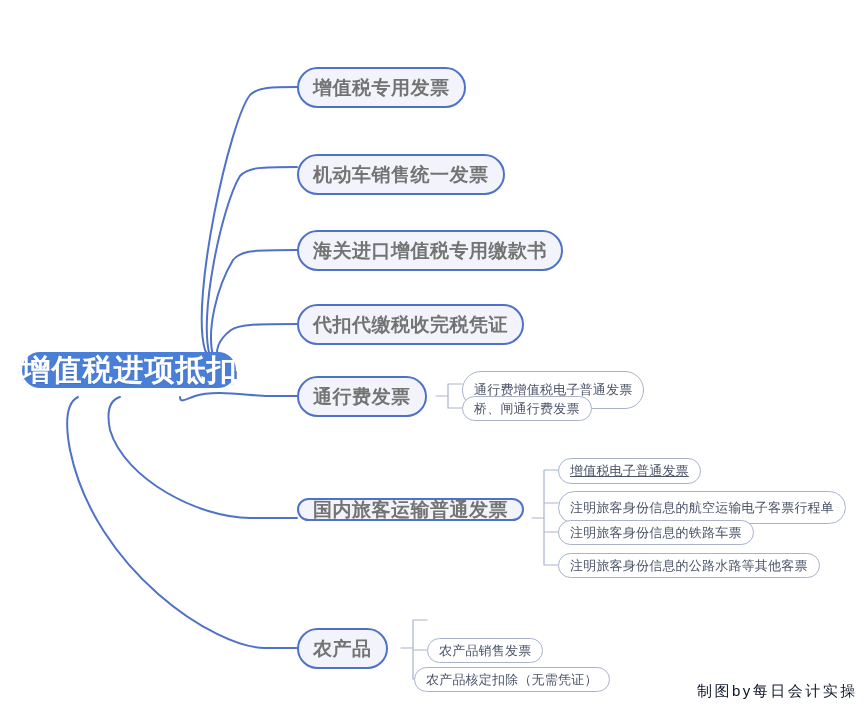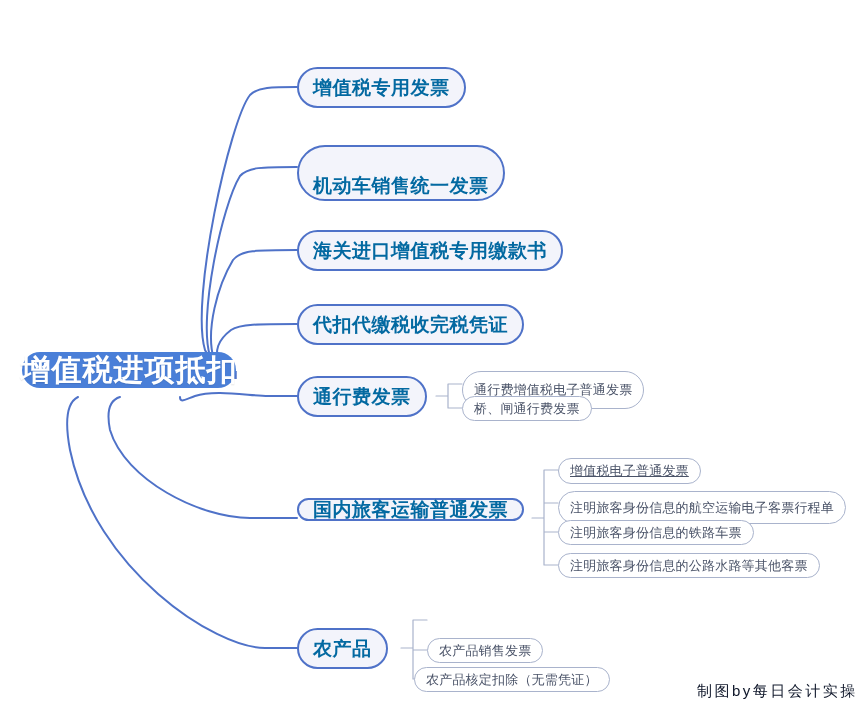--- a/index.html
+++ b/index.html
@@ -45,21 +45,21 @@
     font-size: 30px;
     font-weight: bold;
     letter-spacing: 1px;
     text-shadow: 0 1px 1px rgba(0,0,0,0.10);
   }
   
   .branch {
     background: #f3f4fb;
     border: 2px solid #4f72c8;
     border-radius: 999px;
-    color: #0369a1;
+    color: #737373;
     font-size: 19px;
     font-weight: bold;
     letter-spacing: 0.5px;
     padding: 0 14px;
   }
   
   .leaf {
     background: #ffffff;
     border: 1px solid #a9b3cc;
     border-radius: 999px;
@@ -110,21 +110,21 @@
   </svg>
 
   <div class="node root">
     <span>增值税进项抵扣</span>
   </div>
 
   <div class="node branch" style="left:297px; top:67px; height:41px;">
     <span>增值税专用发票</span>
   </div>
 
-  <div class="node branch" style="left:297px; top:145px; height:56px;align-items:flex-end;">
+  <div class="node branch" style="left:297px; top:154px; height:41px;">
     <span>机动车销售统一发票</span>
   </div>
 
   <div class="node branch" style="left:297px; top:230px; height:41px;">
     <span>海关进口增值税专用缴款书</span>
   </div>
 
   <div class="node branch" style="left:297px; top:304px; height:41px;">
     <span>代扣代缴税收完税凭证</span>
   </div>

